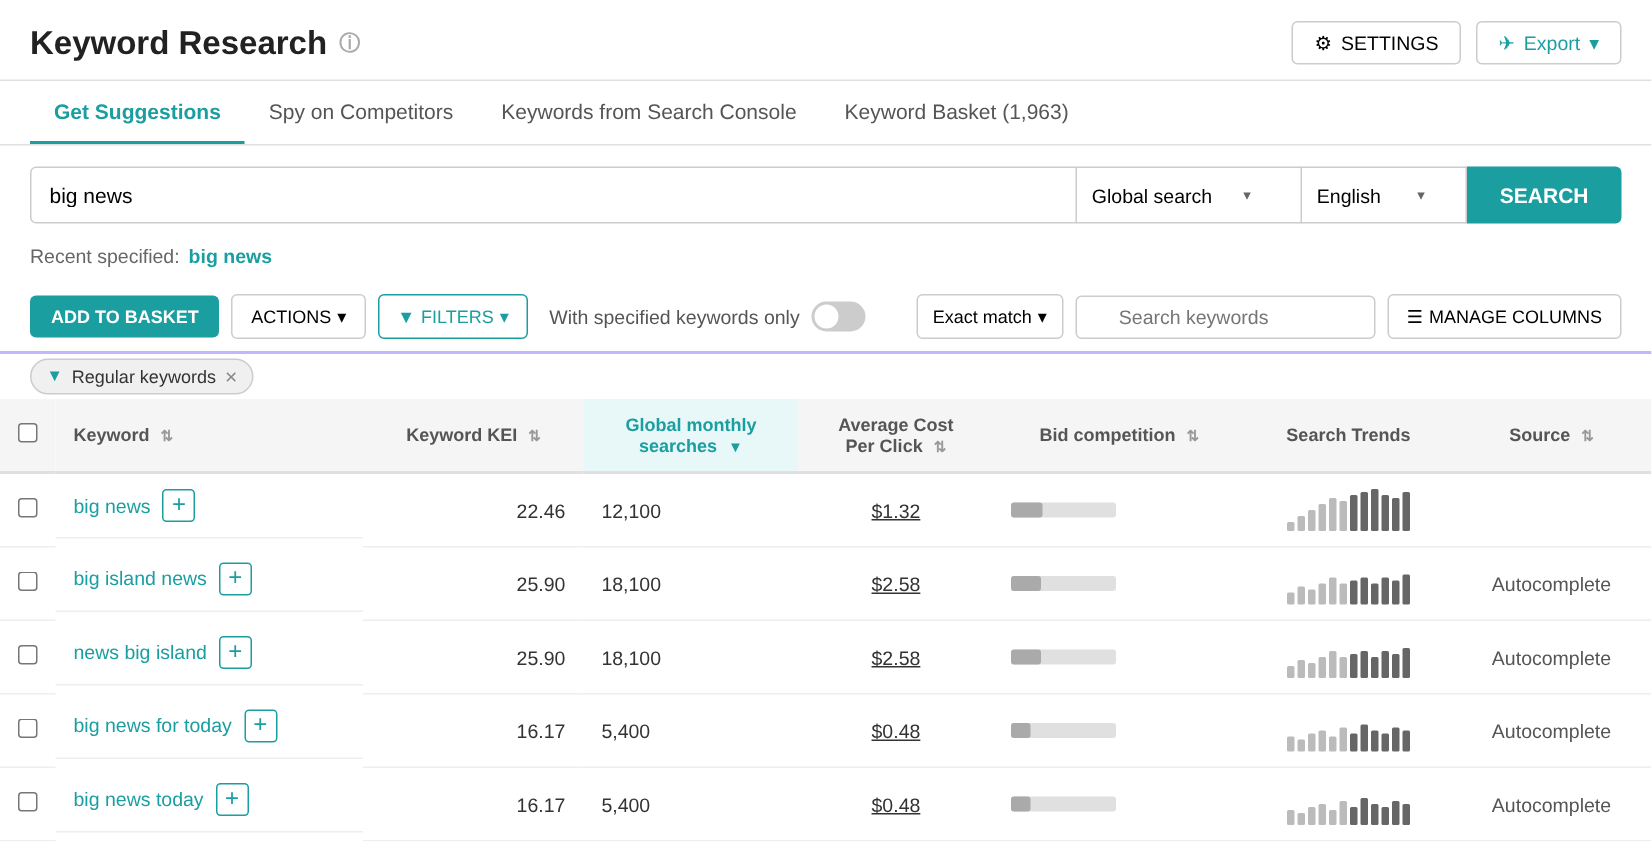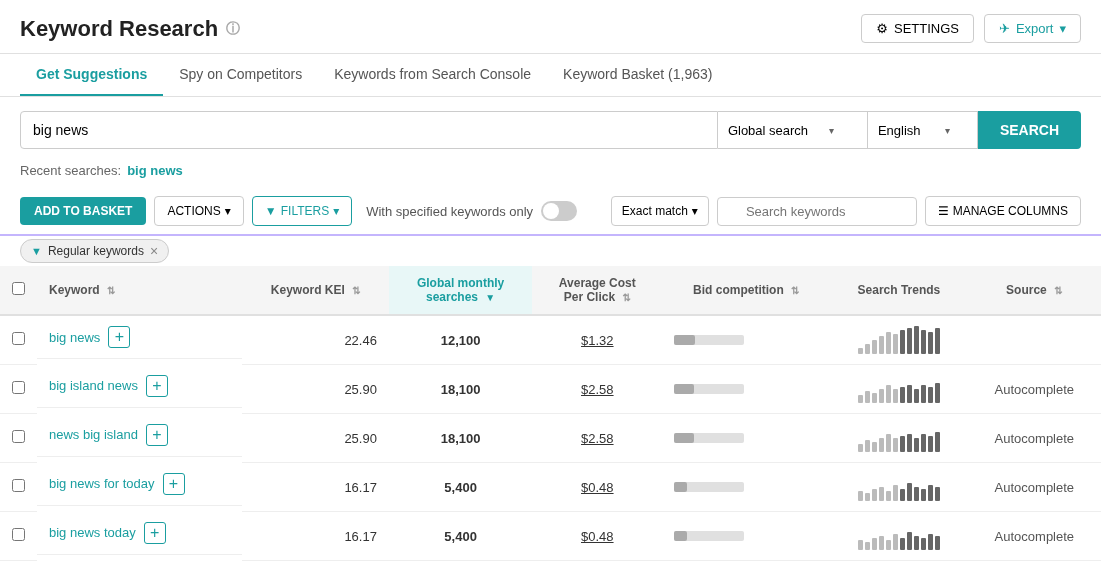--- a/index.html
+++ b/index.html
@@ -57,21 +57,21 @@
     .keyword-link { color: #1a9ea0; text-decoration: none; font-weight: 500; }
     .add-btn { width: 22px; height: 22px; border: 1px solid #1a9ea0; border-radius: 3px; display: inline-flex; align-items: center; justify-content: center; color: #1a9ea0; cursor: pointer; font-size: 16px; background: #fff; }
     .bid-bar { width: 70px; height: 10px; background: #e0e0e0; border-radius: 2px; position: relative; }
     .bid-fill { height: 100%; background: #aaa; border-radius: 2px; }
     .trend-bars { display: flex; align-items: flex-end; gap: 2px; height: 28px; }
     .trend-bar { width: 5px; background: #bbb; border-radius: 1px; }
     .trend-bar.dark { background: #666; }
     .info-icon { color: #aaa; font-size: 14px; cursor: help; }
     
     .global-kei-cell { text-align: right; }
-    .monthly-cell { text-align: center; font-weight: bold; }
+    .monthly-cell { text-align: left; }
     .avg-cost-cell { text-align: center; text-decoration: underline; }
     .bid-cell { text-align: center; }
     .trend-cell { text-align: center; }
     .source-cell { text-align: center; color: #555; }
   </style>
 </head>
 <body>
 
 <div class="header">
   <div class="header-title">
@@ -113,21 +113,21 @@
       <option>French</option>
       <option>Spanish</option>
       <option>German</option>
     </select>
     <span class="chevron">▾</span>
   </div>
   <button class="btn-search">SEARCH</button>
 </div>
 
 <div class="recent-searches">
-  <span>Recent searches:</span>
+  <span>Recent specified:</span>
   <a class="recent-link">big news</a>
 </div>
 
 <div class="toolbar">
   <button class="btn-add-basket">ADD TO BASKET</button>
   <button class="btn-actions">
     <span>ACTIONS</span>
     <span>▾</span>
   </button>
   <button class="btn-filters">

